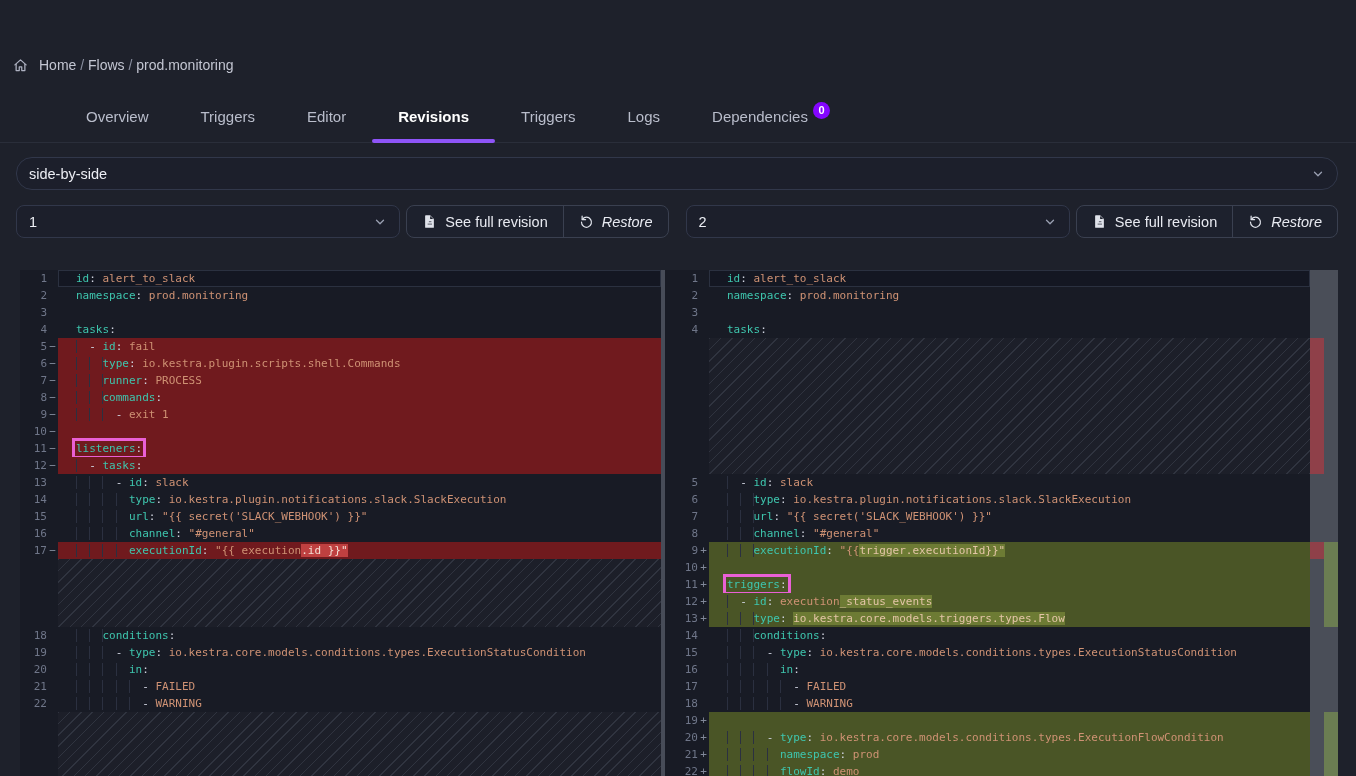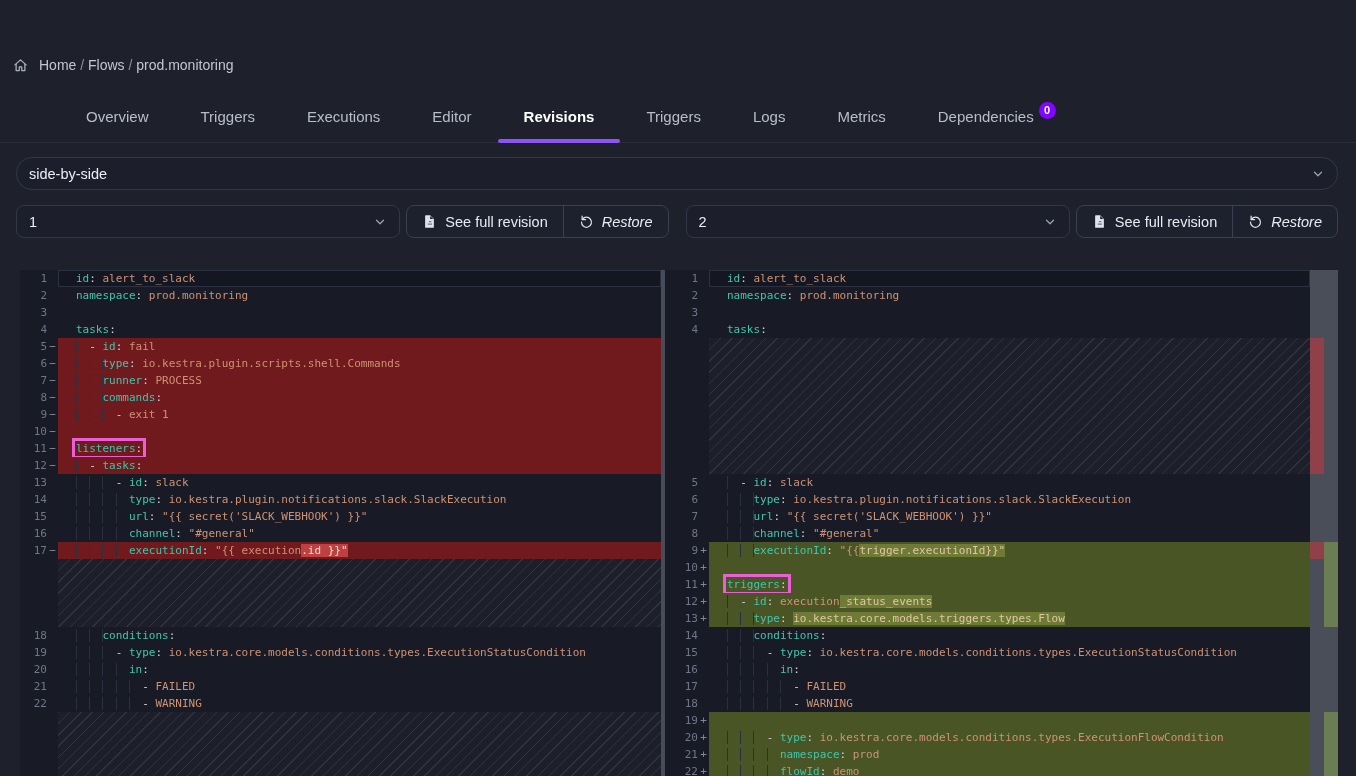--- a/index.html
+++ b/index.html
@@ -90,26 +90,24 @@
         <path d="M3 11 12 3l9 8"></path>
         <path d="M5 10v10h5v-6h4v6h5V10"></path>
       </svg>
     <span id="crumbs"><span class="crumb">Home</span><span class="sep"> / </span><span class="crumb">Flows</span><span class="sep"> / </span><span class="crumb">prod.monitoring</span></span>
   </div>
 
   <div class="tabbar">
     <ul class="tabs" id="tabs">
         <li class="tab"><span>Overview</span></li>
         <li class="tab"><span>Triggers</span></li>
-        <li class="tab"><span>Executions</span></li>
         <li class="tab"><span>Editor</span></li>
         <li class="tab active"><span>Revisions</span></li>
         <li class="tab"><span>Triggers</span></li>
         <li class="tab"><span>Logs</span></li>
-        <li class="tab"><span>Metrics</span></li>
         <li class="tab"><span>Dependencies</span><span class="badge">0</span></li>
       </ul>
   </div>
 
   <div class="controls">
     <div class="select view-select">
       <span>side-by-side</span>
       <svg class="chev" viewBox="0 0 24 24" fill="none" stroke="currentColor" stroke-width="2.2" stroke-linecap="round" stroke-linejoin="round">
           <path d="M6 9l6 6 6-6"></path>
         </svg>

